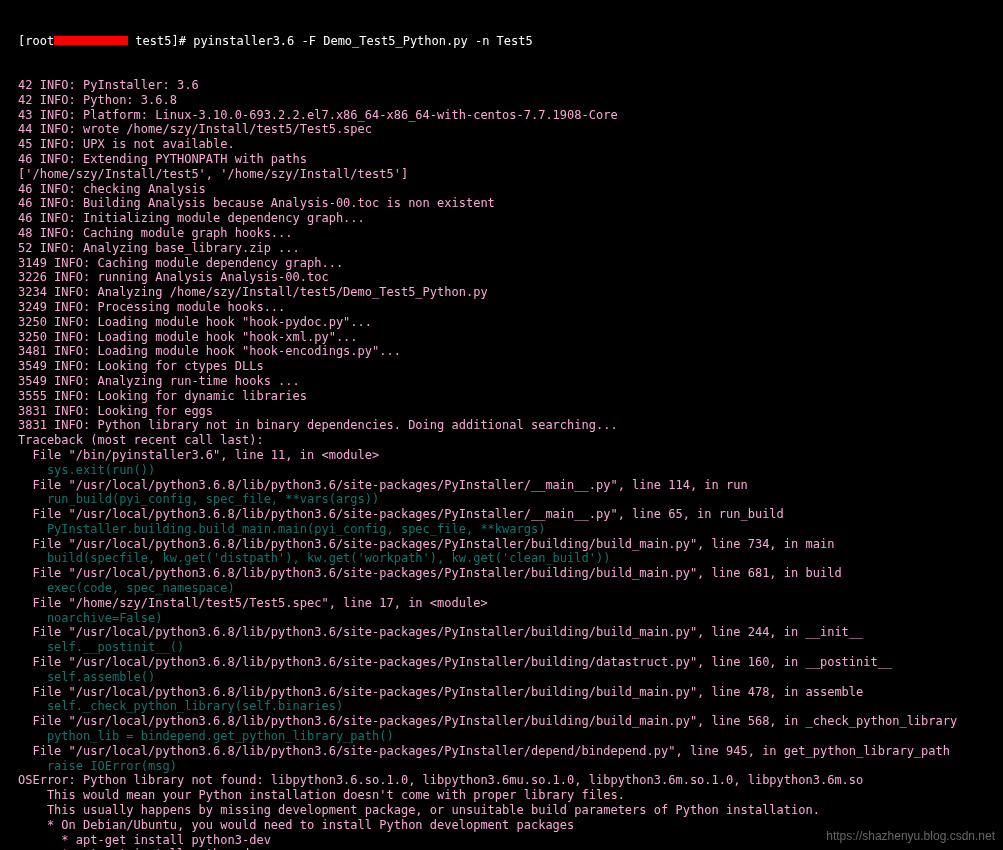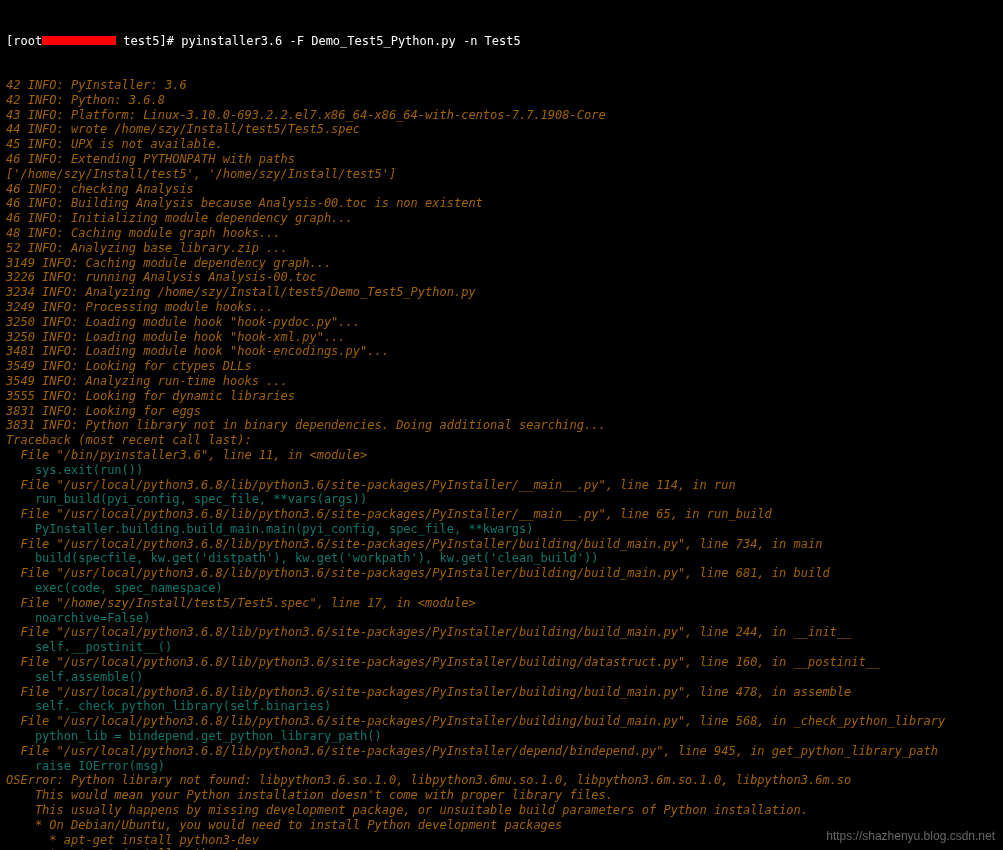--- a/index.html
+++ b/index.html
@@ -9,40 +9,40 @@
     width: 1003px;
     height: 850px;
     overflow: hidden;
   }
   .terminal {
     background: #000;
     color: #eee;
     font-family: "Consolas", "Menlo", "DejaVu Sans Mono", monospace;
     font-size: 12px;
     line-height: 14.8px;
-    padding: 4px 6px;
+    padding: 4px 18px;
     white-space: pre;
     width: 1003px;
     height: 850px;
     box-sizing: border-box;
     position: relative;
   }
   .line { white-space: pre; }
   .prompt-user { color: #fff; }
   .prompt-host-hidden {
     background: #ff0000;
     color: #ff0000;
     display: inline-block;
     width: 74px;
     height: 9px;
     vertical-align: middle;
     margin-bottom: 2px;
   }
   .cmd { color: #fff; }
-  .info  { color: #a16207; font-style: italic; }
+  .info  { color: #f9a8d4; }
   .cyan  { color: #0f766e; }
   .watermark {
     position: absolute;
     right: 8px;
     bottom: 6px;
     color: #666;
     font-size: 12px;
     font-family: sans-serif;
   }
 </style>

